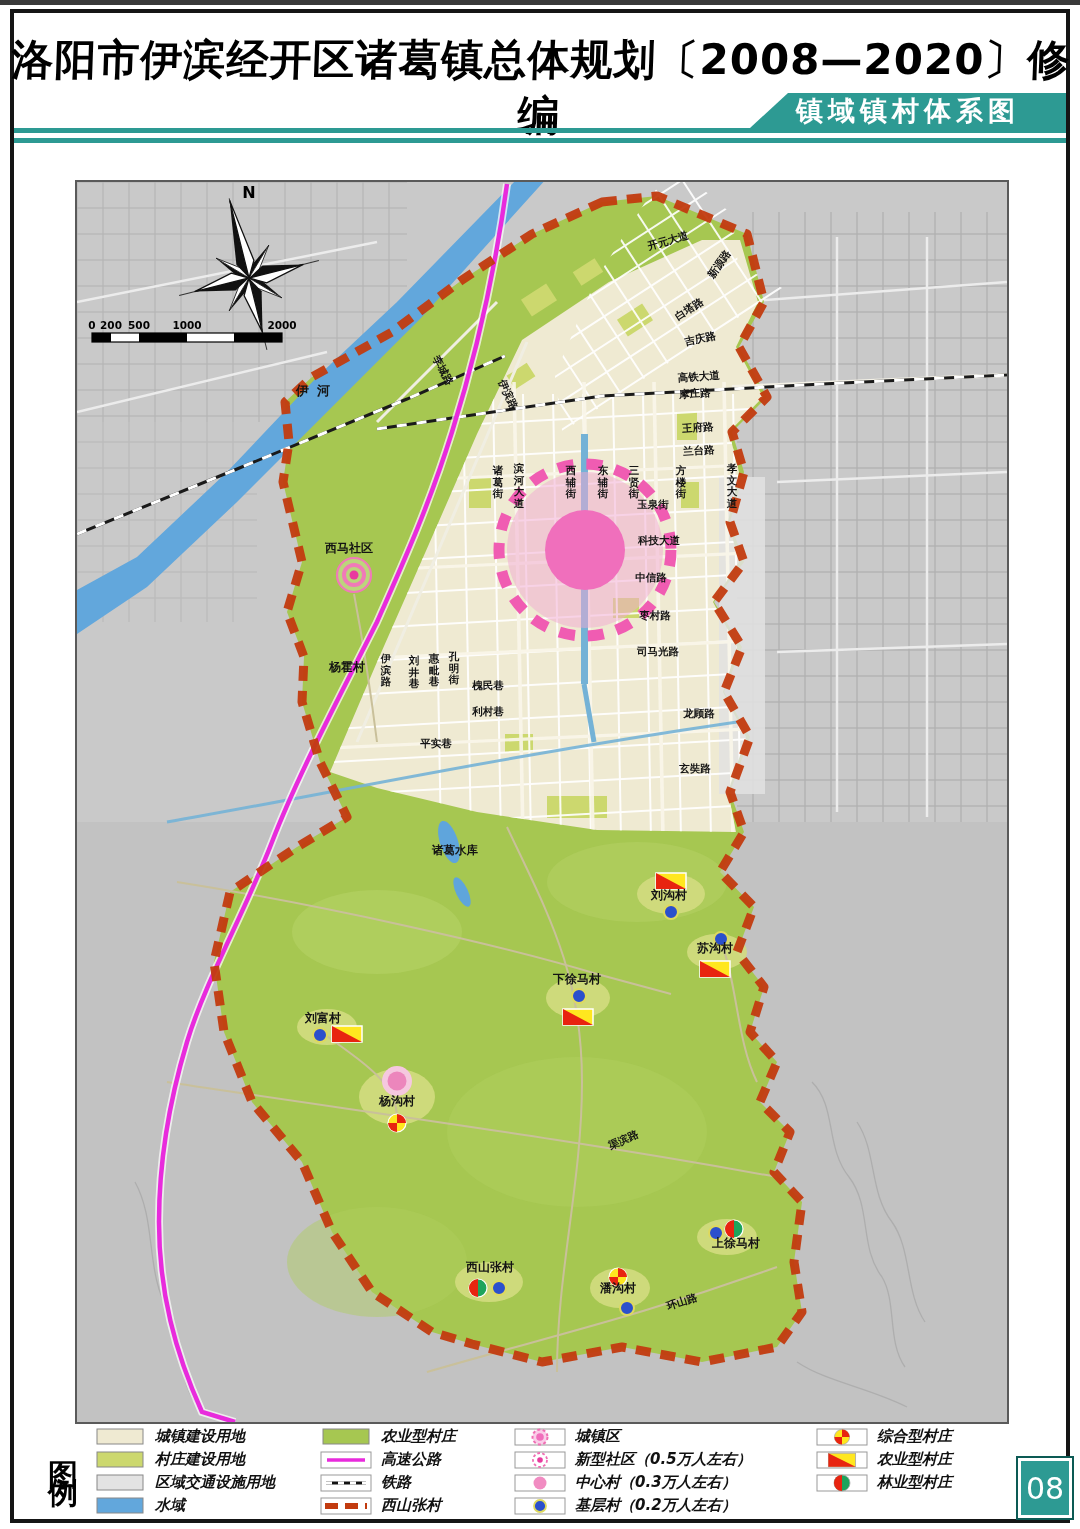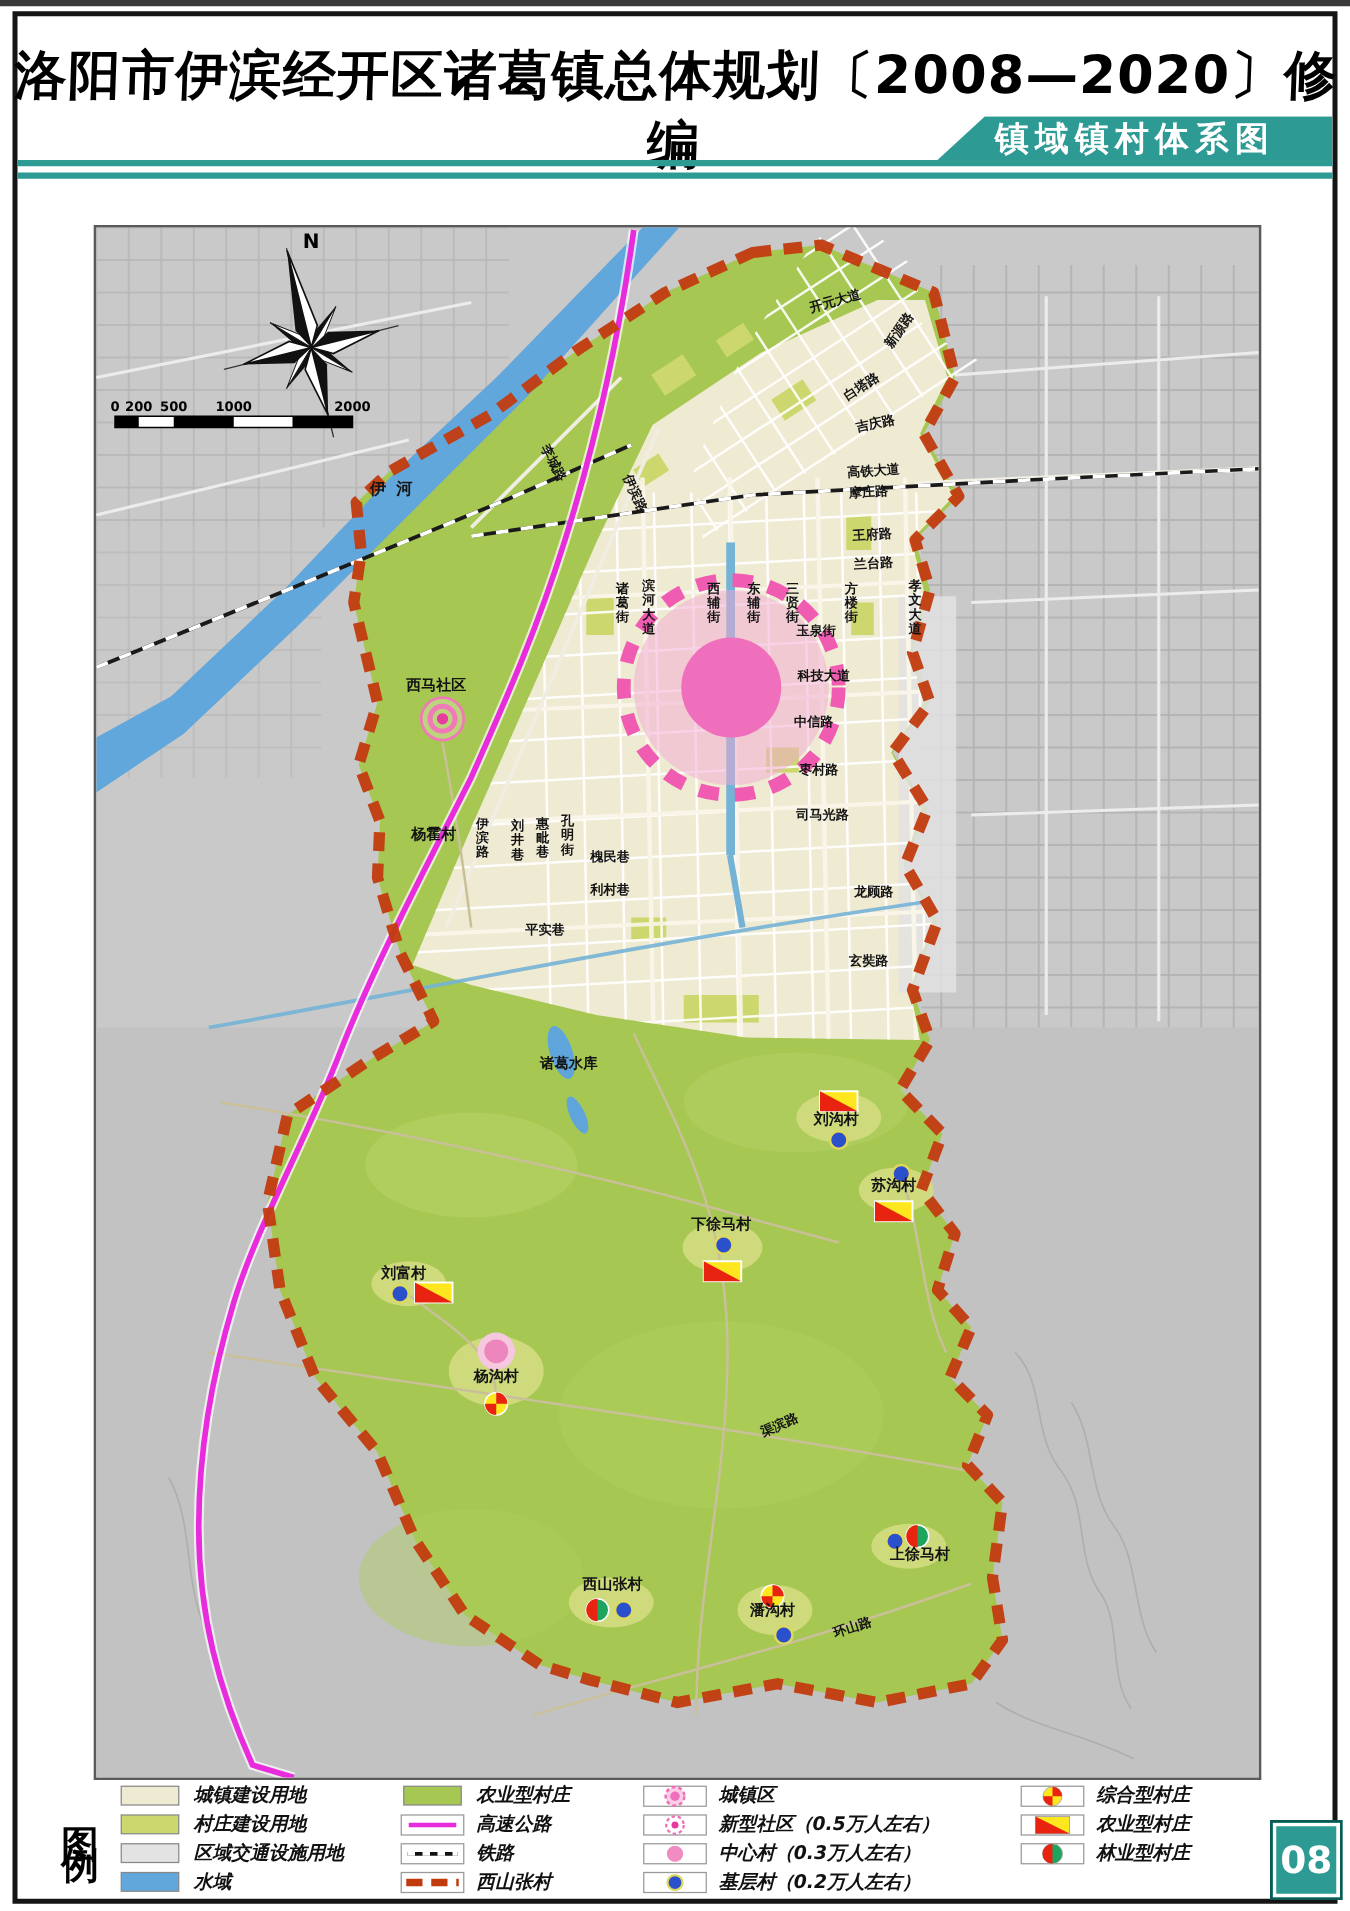--- a/index.html
+++ b/index.html
@@ -19,21 +19,21 @@
   #map svg{position:absolute;left:0;top:0;}
   #legend-title{position:absolute;left:42px;top:1438px;height:86px;
                 writing-mode:vertical-rl;text-orientation:upright;
                 font-size:30px;font-weight:800;letter-spacing:16px;color:#000;}
   .lg-col{position:absolute;top:1428px;}
   #lg-col0{left:94px;} #lg-col1{left:320px;} #lg-col2{left:514px;} #lg-col3{left:816px;}
   .lg-row{display:flex;align-items:center;gap:9px;height:17px;margin-bottom:6px;}
   .lg-row span.lbl{font-size:15px;font-weight:600;white-space:nowrap;font-style:italic;}
   #pagenum{position:absolute;left:1016px;top:1456px;width:54px;height:60px;background:var(--teal,#2d9a93);
            border:2px solid #0c5a54;box-shadow:inset 0 0 0 3px #fff;
-           color:#fff;font-size:30px;font-weight:700;display:flex;align-items:center;justify-content:center;}
+           color:#fff;font-size:30px;font-weight:400;display:flex;align-items:center;justify-content:center;}
   text{font-family:"DejaVu Sans","Liberation Sans",sans-serif;}
 </style>
 </head>
 <body style="--teal: #2d9a93;">
 
 <div id="topline"></div>
 <div id="frame"></div>
 <div id="title">洛阳市伊滨经开区诸葛镇总体规划〔2008—2020〕修编</div>
 <div id="rule1" class="rule"></div>
 <div id="rule2" class="rule"></div>

